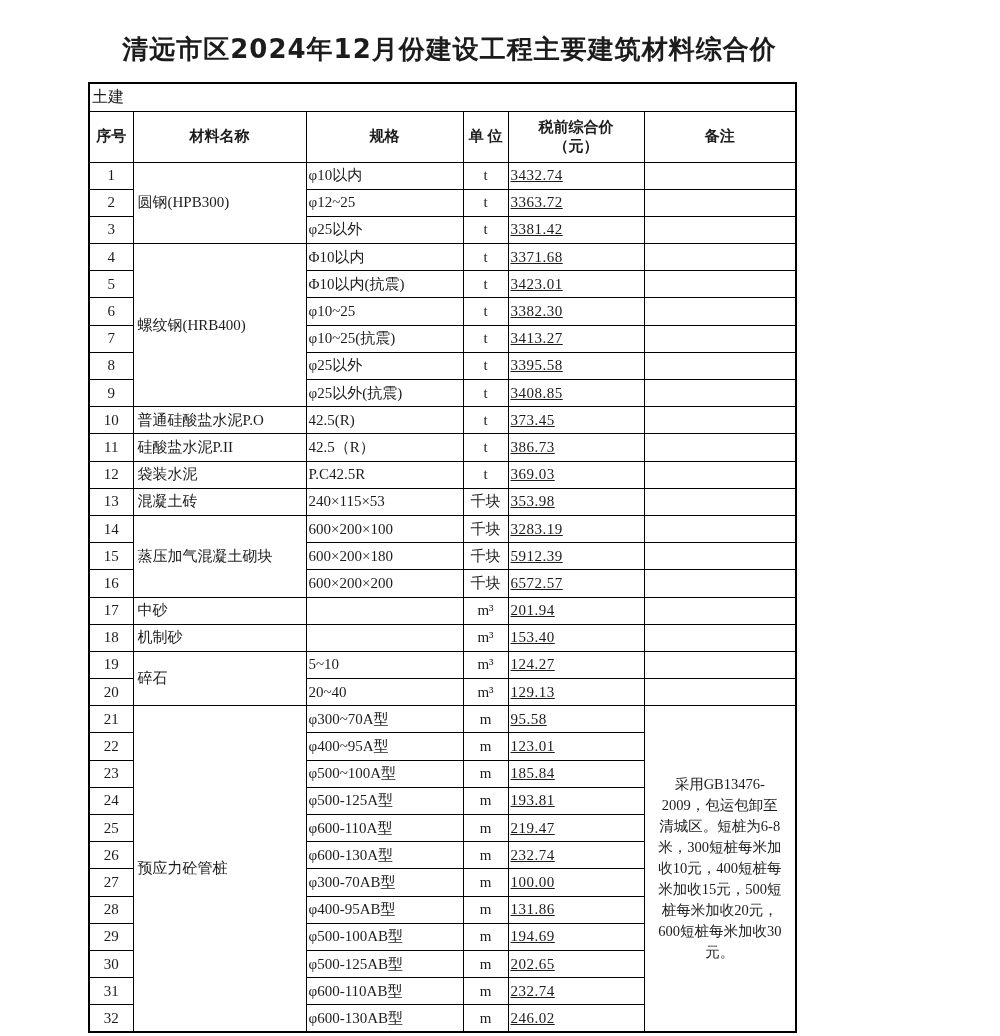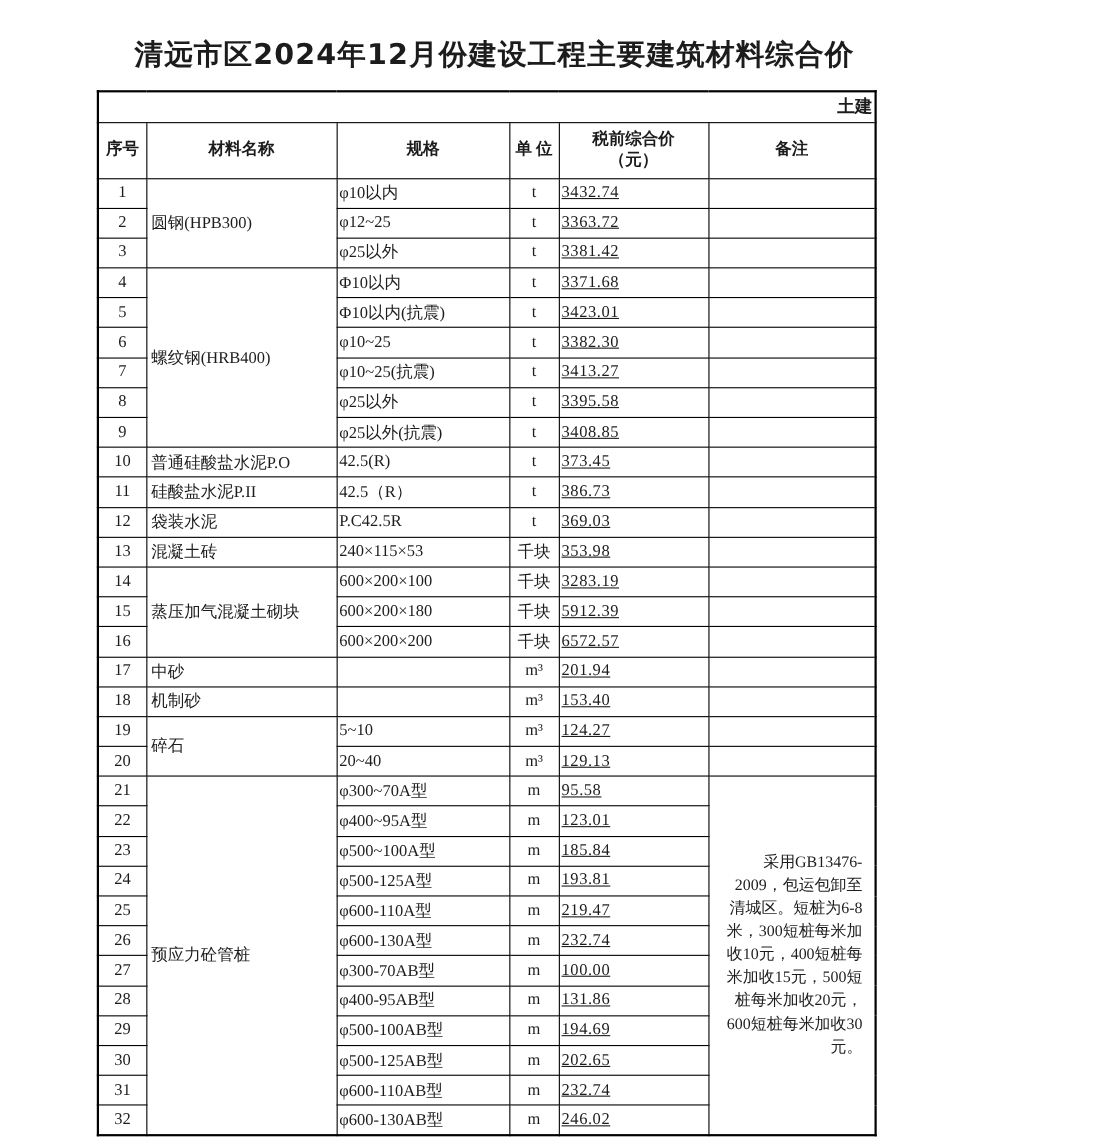--- a/index.html
+++ b/index.html
@@ -32,40 +32,40 @@
     border: 2px solid #000;
   }
   .price-table th, .price-table td {
     border: 1px solid #000;
     padding: 0 2px;
     overflow: hidden;
   }
   tr.section-row th {
     height: 28px;
     font-size: 16px;
-    font-weight: bold;
-    text-align: right;
+    font-weight: normal;
+    text-align: left;
   }
   tr.head-row th {
     height: 51px;
     font-size: 15px;
     font-weight: bold;
     text-align: center;
     white-space: pre-line;
     line-height: 1.25;
   }
   tbody tr { height: 27.2px; }
   tbody td { font-size: 15px; }
   td.c-num   { text-align: center; }
   td.c-mat   { text-align: left; padding-left: 4px; }
   td.c-spec  { text-align: left; }
   td.c-unit  { text-align: center; }
   td.c-price { letter-spacing: 0.5px; text-decoration: underline; }
   td.c-rem   {
-    text-align: right;
+    text-align: center;
     vertical-align: middle;
     padding: 2px 11px;
     font-size: 14.5px;
     line-height: 1.45;
   }
 </style>
 </head>
 <body>
 
 <h1 class="page-title">清远市区2024年12月份建设工程主要建筑材料综合价</h1>

